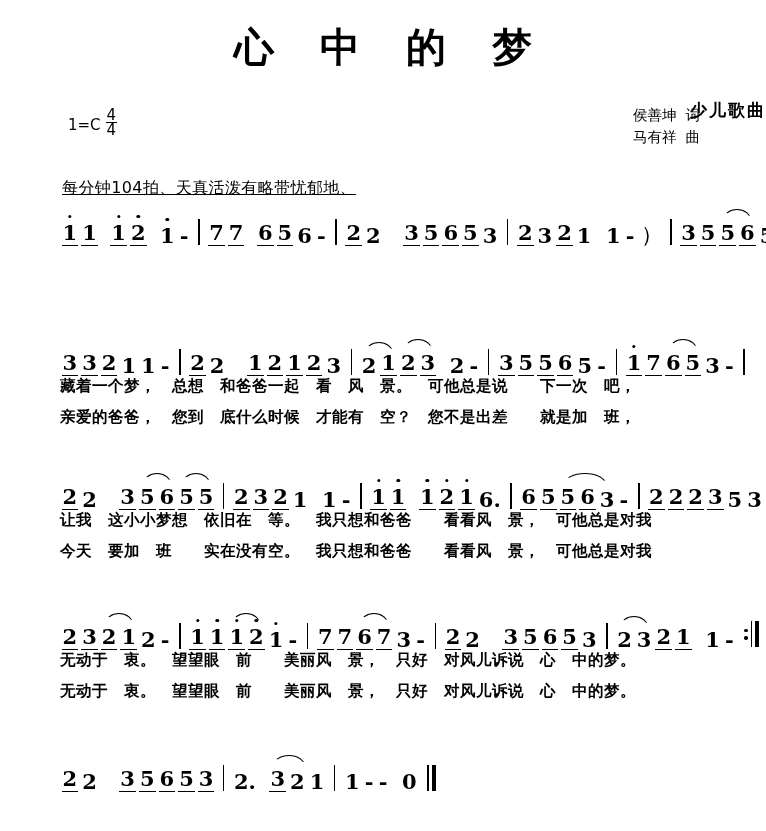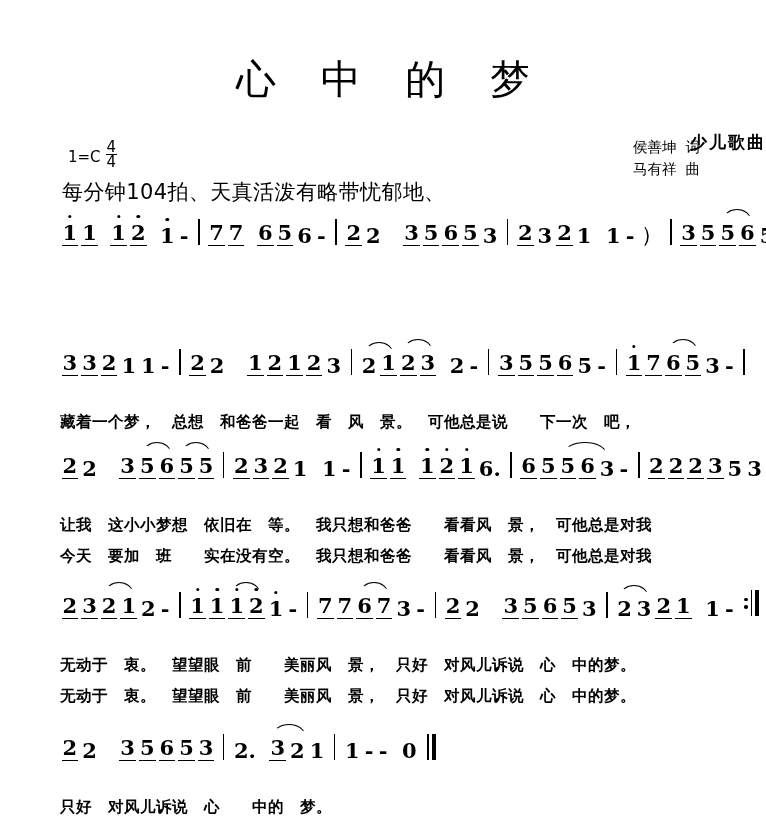--- a/index.html
+++ b/index.html
@@ -14,23 +14,23 @@
     font-family: "DejaVu Sans", "Liberation Sans", sans-serif;
     color: #000000;
     overflow: hidden;
   }
 
   
   .sheet-title {
     text-align: center;
     font-family: "DejaVu Serif", "Liberation Serif", serif;
     font-size: 40px;
-    font-weight: 400;
+    font-weight: 700;
     letter-spacing: 16px;
-    padding-top: 52px;
+    padding-top: 20px;
     padding-left: 16px;
   }
   .sheet-subtitle {
     text-align: right;
     font-size: 17px;
     font-weight: 600;
     margin-top: 24px;
     letter-spacing: 2px;
   }
 
@@ -68,22 +68,23 @@
     font-size: 14.5px;
     line-height: 1.55;
     text-align: right;
   }
   .credits .role { margin-left: 9px; }
 
   .tempo-note {
     position: absolute;
     left: 62px;
     top: 178px;
-    font-size: 21px;
+    font-size: 16px;
     letter-spacing: 0.4px;
+    text-decoration: underline;
   }
 
   
   .systems { position: absolute; left: 0; top: 212px; width: 766px; }
   .system { position: relative; margin-bottom: 4px; }
   .staff-line {
     display: flex;
     align-items: flex-end;
     padding-left: 60px;
     height: 34px;
@@ -176,21 +177,21 @@
   
   .lyric-line {
     position: relative;
     height: 31px;
     padding-left: 60px;
     font-size: 15.5px;
     font-weight: 700;
     letter-spacing: 0.5px;
     white-space: pre;
   }
-  .lyric-line .ltext { display: inline-block; margin-top: 36px; }
+  .lyric-line .ltext { display: inline-block; }
   .lyric-line.indent-far { padding-left: 572px; }
 </style>
 </head>
 <body>
 
 <div>
 
   <div class="sheet-title">心 中 的 梦</div>
   <div class="sheet-subtitle">少儿歌曲</div>
 
@@ -307,20 +308,21 @@
             <span class="note hi u8">1</span>
             <span class="note u8">7</span>
             <span class="note u8">6<span class="slur w2"></span></span>
             <span class="note u8">5</span>
             <span class="note">3</span>
             <span class="note dash">-</span>
           </span>
           <span class="barline"></span>
         </div>
       <div class="lyric-line"><span class="ltext">藏着一个梦，　总想　和爸爸一起　看　风　景。　可他总是说　　下一次　吧，</span></div>
+      <div class="lyric-line"><span class="ltext">亲爱的爸爸，　您到　底什么时候　才能有　空？　您不是出差　　就是加　班，</span></div>
     </div>
 
     <div class="system" style="margin-top:38px;">
       <div class="staff-line">
           <span class="measure">
             <span class="note u8">2</span>
             <span class="note">2</span>
             <span class="note u8 sp2">3</span>
             <span class="note u8">5<span class="slur w2"></span></span>
             <span class="note u8">6</span>
@@ -451,17 +453,16 @@
             <span class="note">1</span>
             <span class="note dash">-</span>
             <span class="note dash">-</span>
             <span class="note sp rest">0</span>
           </span>
           <span class="final-bar">
             <span class="b1"></span>
             <span class="b2"></span>
           </span>
         </div>
-      <div class="lyric-line"><span class="ltext">只好　对风儿诉说　心　　中的　梦。</span></div>
     </div>
 
   </div>
 </div>
 
 </body></html>

